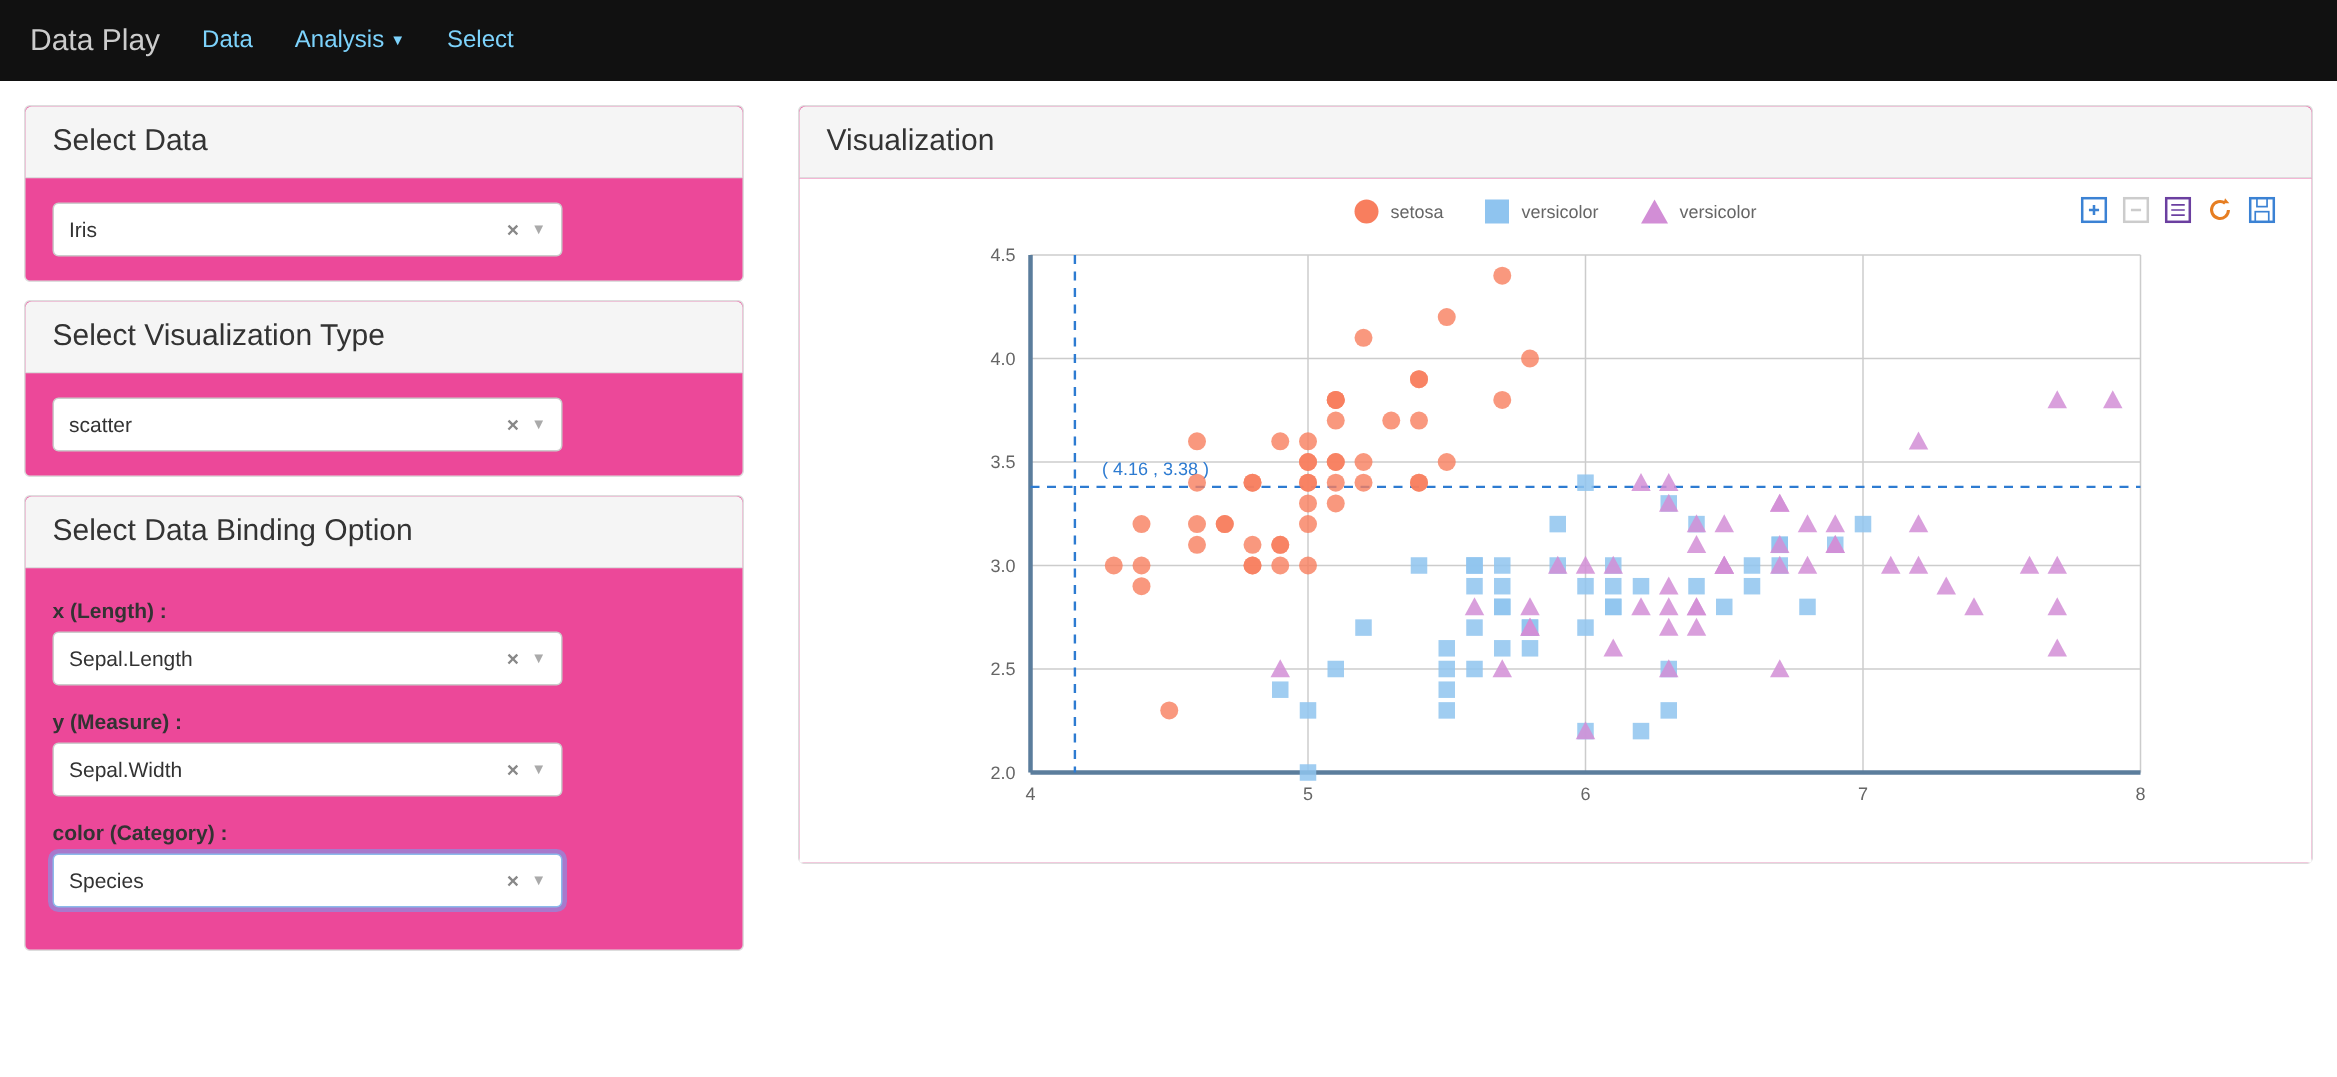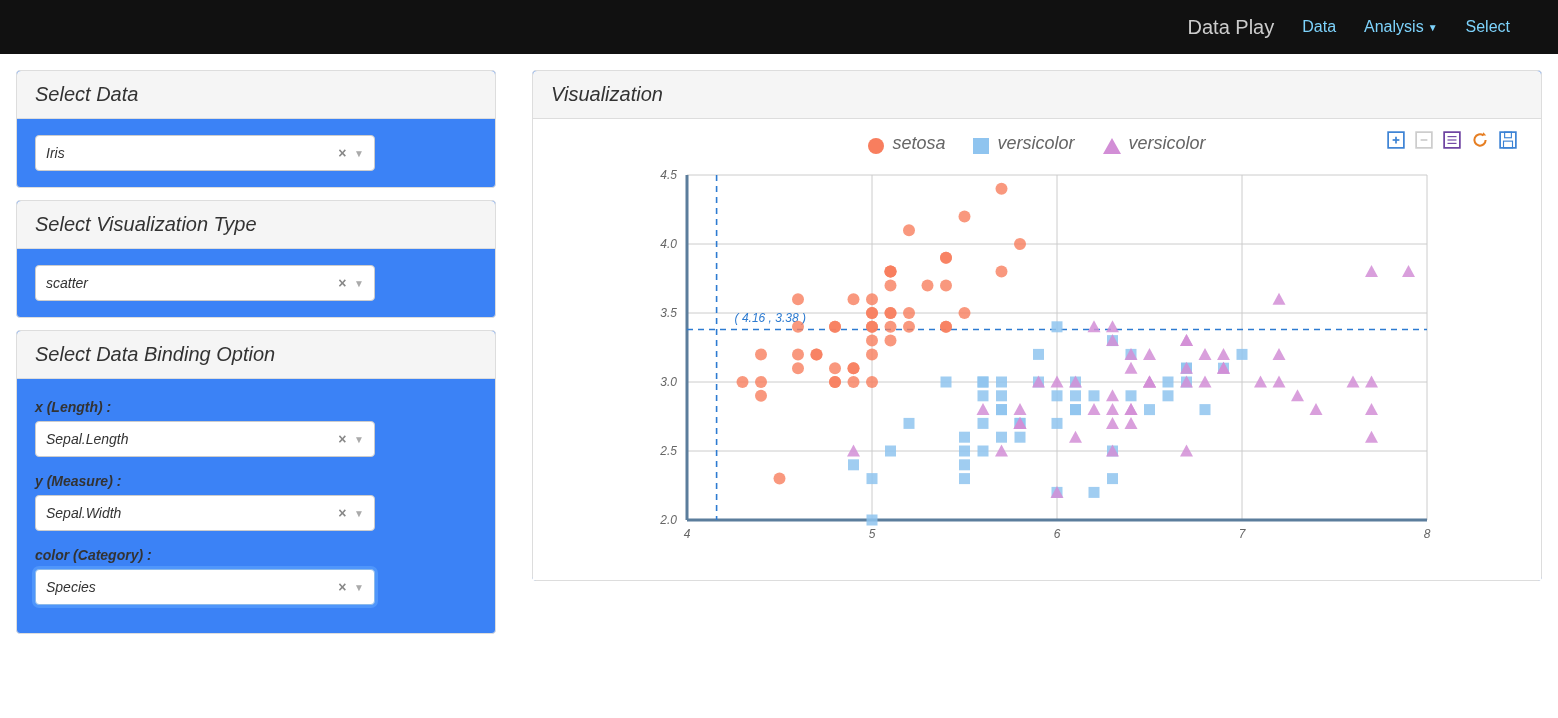--- a/index.html
+++ b/index.html
@@ -1,46 +1,46 @@
 <!DOCTYPE html>
 <html><head>
 <meta charset="utf-8">
 <style>
   html,body{margin:0;padding:0;font-family:"Helvetica Neue",Helvetica,Arial,sans-serif;font-size:14px;color:#333;background:#fff;}
   *{box-sizing:border-box;}
 
   
-  .navbar{background:#111;height:54px;display:flex;align-items:center;padding:0 20px;justify-content:flex-end;}
+  .navbar{background:#111;height:54px;display:flex;align-items:center;padding:0 20px;}
   .navbar .brand{color:#ccc;font-size:20px;margin-right:28px;}
   .navbar .nav-item{color:#7dd3fc;font-size:16px;margin-right:28px;cursor:pointer;display:flex;align-items:center;}
   .navbar .caret{margin-left:4px;font-size:10px;}
 
   
   .wrap{display:flex;gap:36px;padding:16px;}
   .left{width:480px;}
   .right{flex:1;}
 
   
-  .panel{border:1px solid #ddd;border-radius:4px;margin-bottom:12px;background:#3b82f6;font-style:italic;}
+  .panel{border:1px solid #ddd;border-radius:4px;margin-bottom:12px;background:#ec4899;}
   .panel-heading{background:#f5f5f5;border-bottom:1px solid #ddd;padding:12px 18px;font-size:20px;border-radius:4px 4px 0 0;}
   .panel-body{padding:16px 18px;}
 
   .label{font-weight:700;margin:4px 0 6px 0;display:block;}
   .select{border:1px solid #ccc;border-radius:4px;height:36px;display:flex;align-items:center;justify-content:space-between;padding:0 10px;width:340px;background:#fff;cursor:pointer;text-align:center;}
   .select.focused{box-shadow:0 0 0 3px rgba(100,170,255,.5);border-color:#8cbaea;}
   .select .value{color:#333;}
   .select .indicators{display:flex;align-items:center;gap:8px;color:#888;}
   .select .clear{font-weight:700;cursor:pointer;}
   .select .chev{font-size:10px;color:#aaa;}
   .field{margin-bottom:16px;}
 
   
   .chart-area{padding:14px 14px 30px 14px;background:#fff;}
   .legend{display:flex;align-items:center;justify-content:center;gap:28px;margin-bottom:16px;position:relative;}
-  .legend-item{display:flex;align-items:flex-end;gap:8px;color:#666;font-size:18px;}
+  .legend-item{display:flex;align-items:center;gap:8px;color:#666;font-size:12px;}
   .lg-circle{width:16px;height:16px;border-radius:50%;background:#f87e5e;}
   .lg-square{width:16px;height:16px;background:#8fc4ef;}
   .lg-tri{width:0;height:0;border-left:9px solid transparent;border-right:9px solid transparent;border-bottom:16px solid #d28ed6;}
 
   .toolbar{position:absolute;right:10px;top:-2px;display:flex;gap:10px;}
   .tb-btn{width:18px;height:18px;cursor:pointer;}
 
   .plot-wrap{position:relative;width:800px;height:380px;margin:0 auto;}
   svg.plot{width:100%;height:100%;}
   .grid line{stroke:#ccc;stroke-width:1;}

